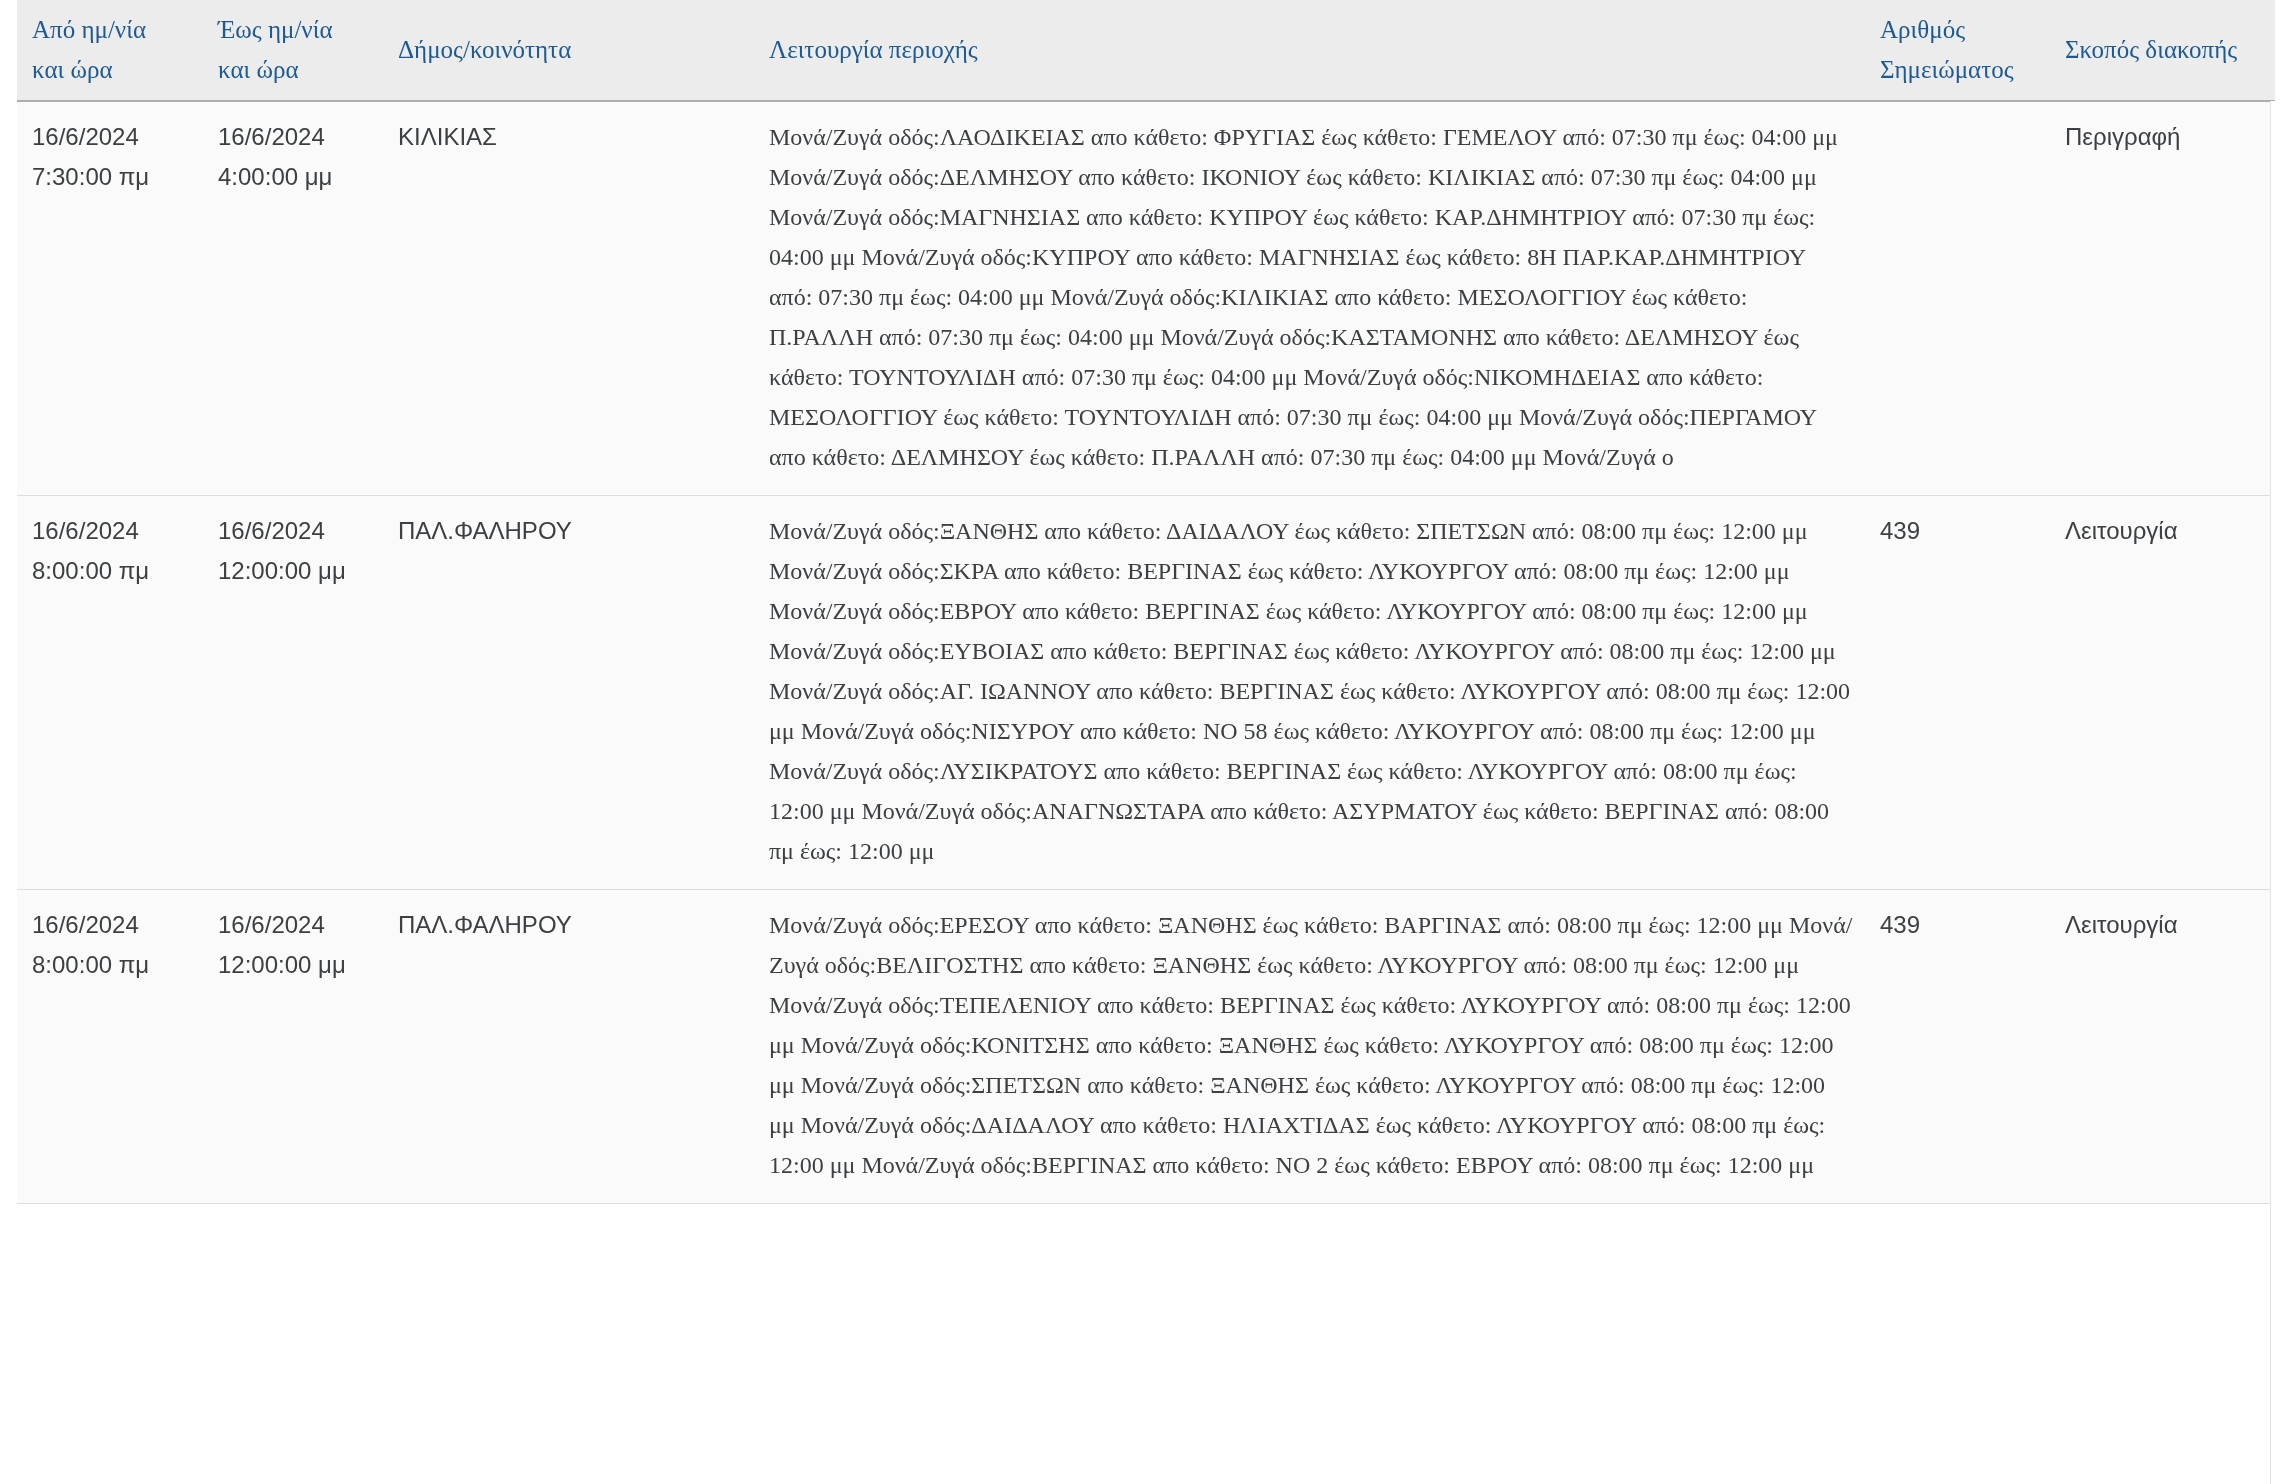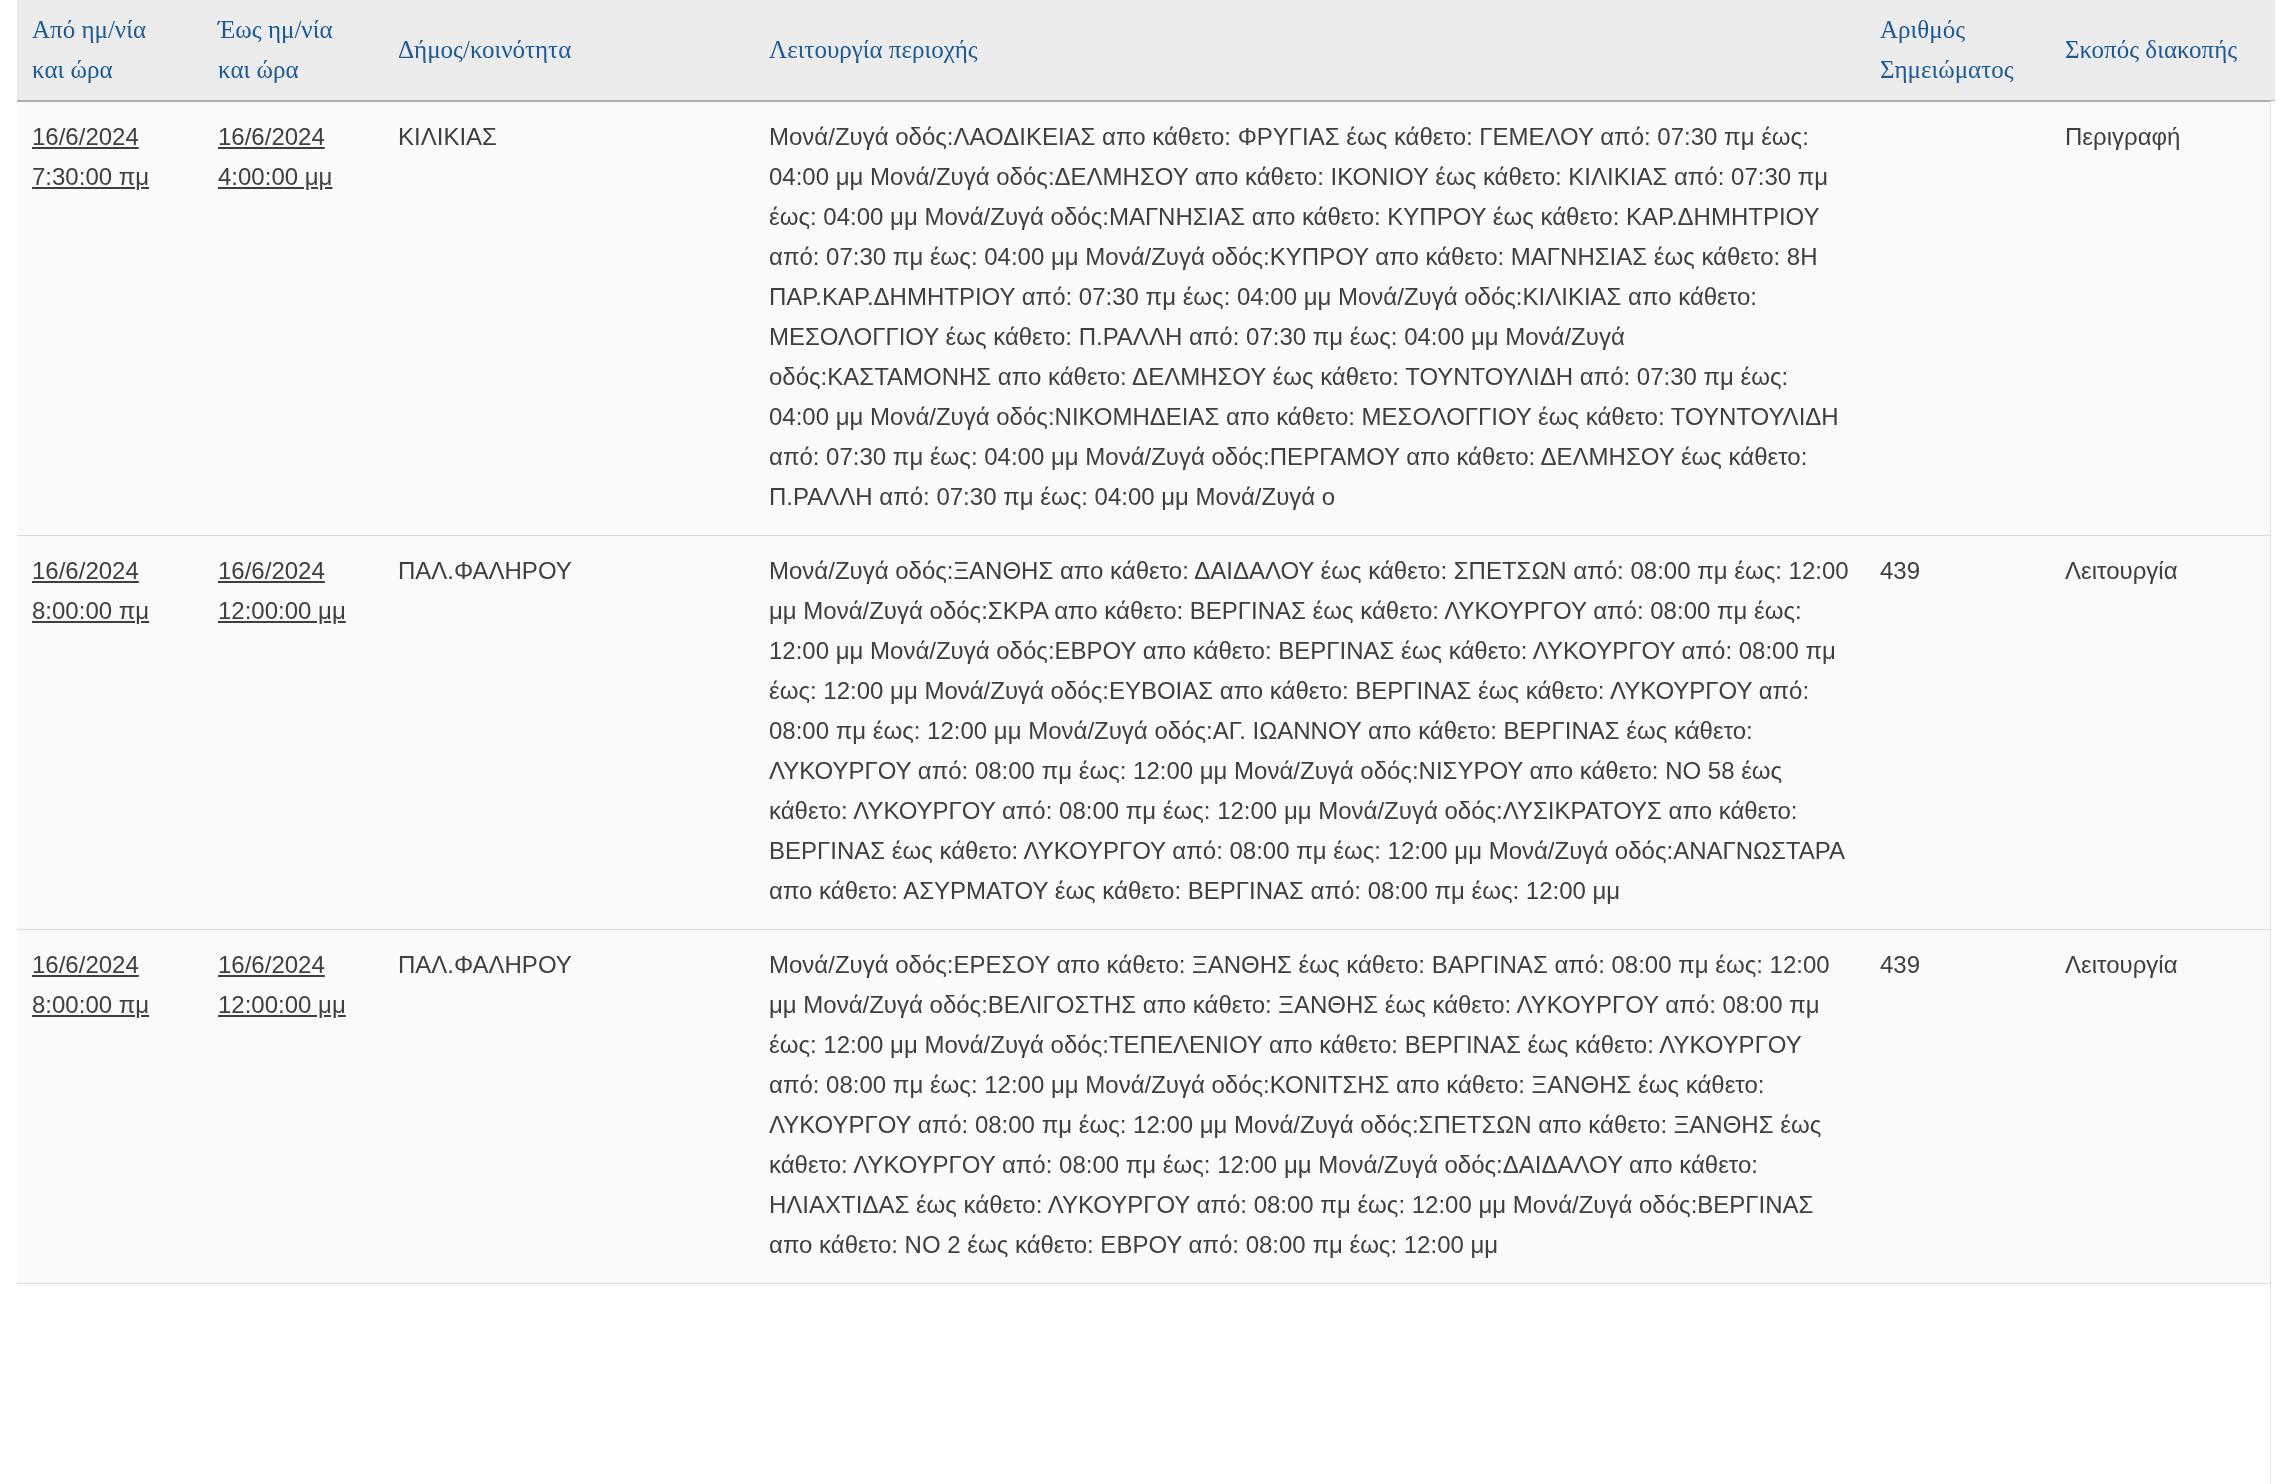--- a/index.html
+++ b/index.html
@@ -50,22 +50,22 @@
 
   tbody td {
     background: #fafafa;
     vertical-align: top;
     font-size: 24px;
     line-height: 40px;
     padding: 15px 10px 18px 15px;
     border-bottom: 1px solid #dddddd;
     word-wrap: break-word;
   }
-  tbody td.td-desc { padding-right: 12px; }
-  .dt-line { display: block; white-space: nowrap; text-decoration: underline; }
+  tbody td.td-desc { padding-right: 12px; font-family: Liberation Serif, serif; }
+  .dt-line { display: block; white-space: nowrap; }
 
   
   .right-strip {
     position: absolute;
     left: 2270px;
     top: 101px;
     width: 21px;
     height: 1383px;
     background: #ffffff;
     border-left: 1px solid #e4e4e4;

